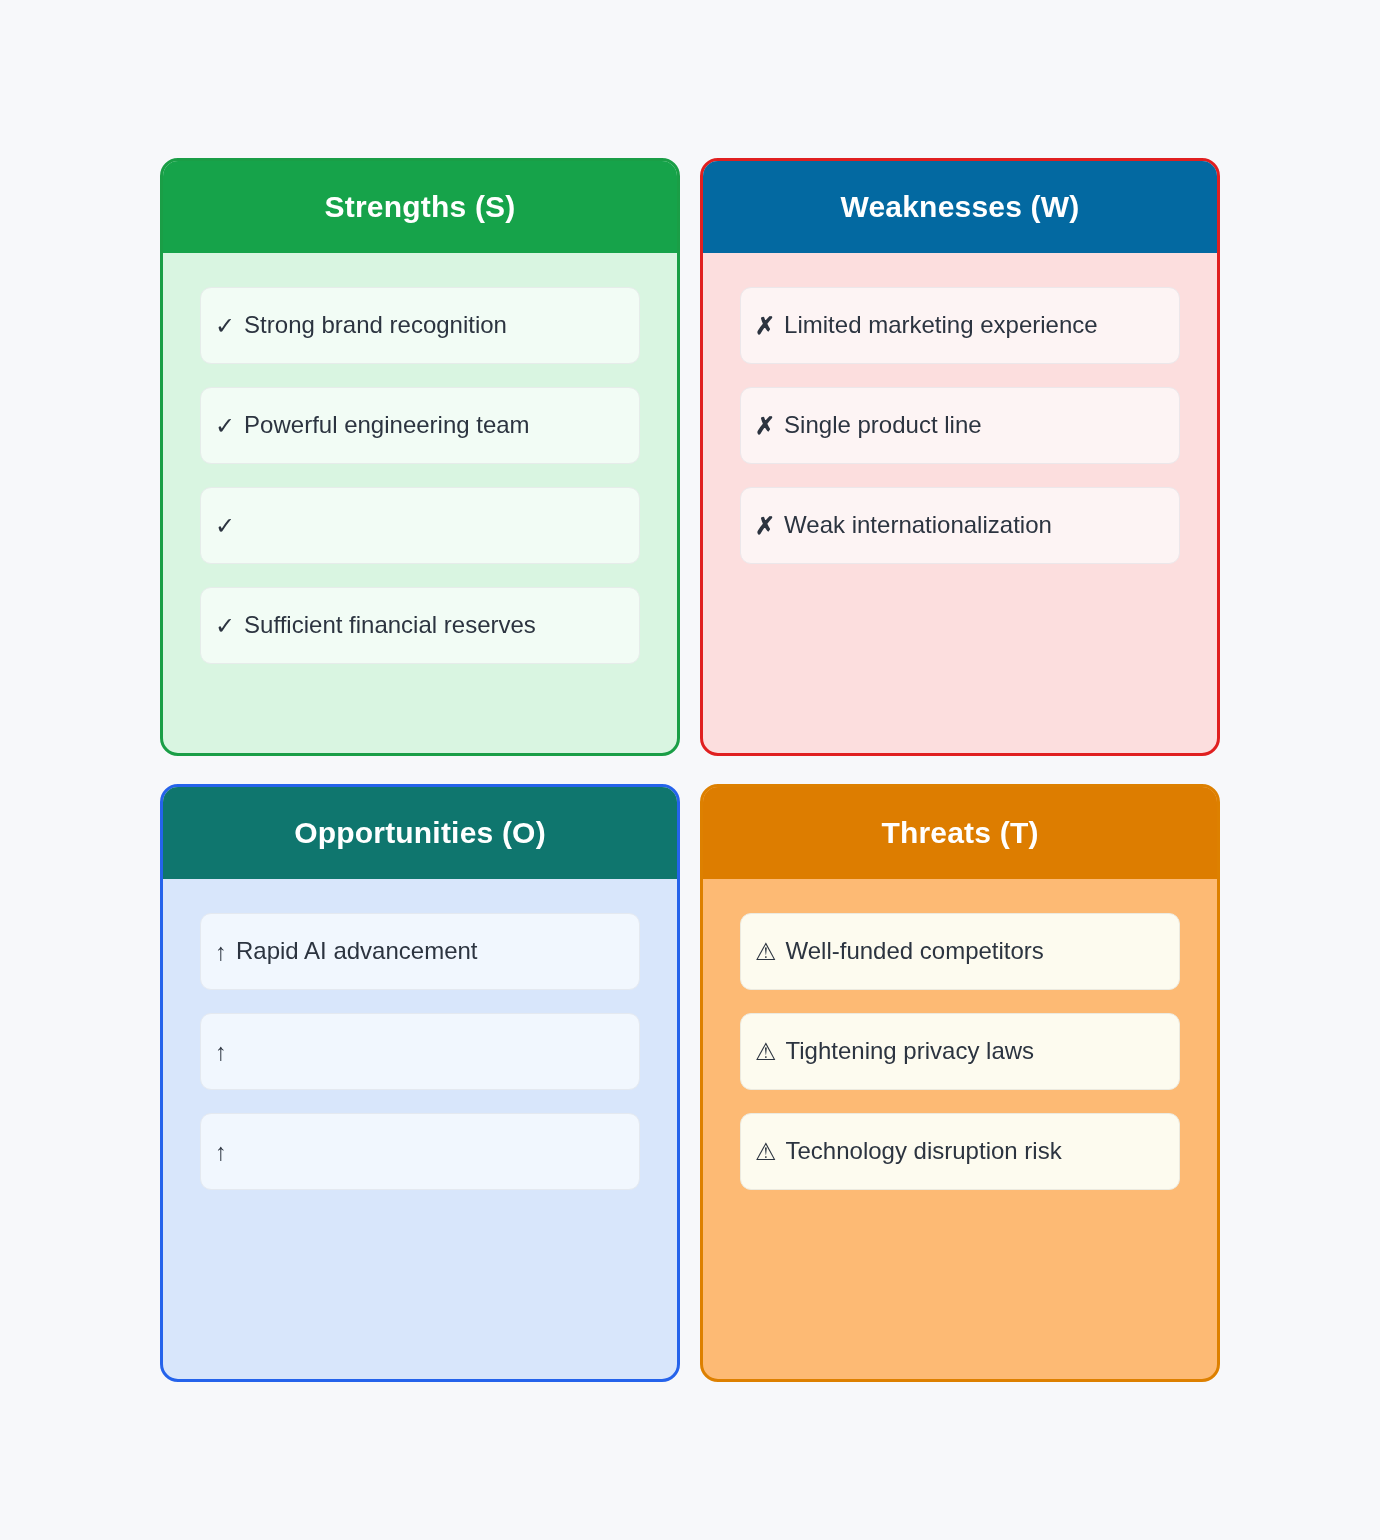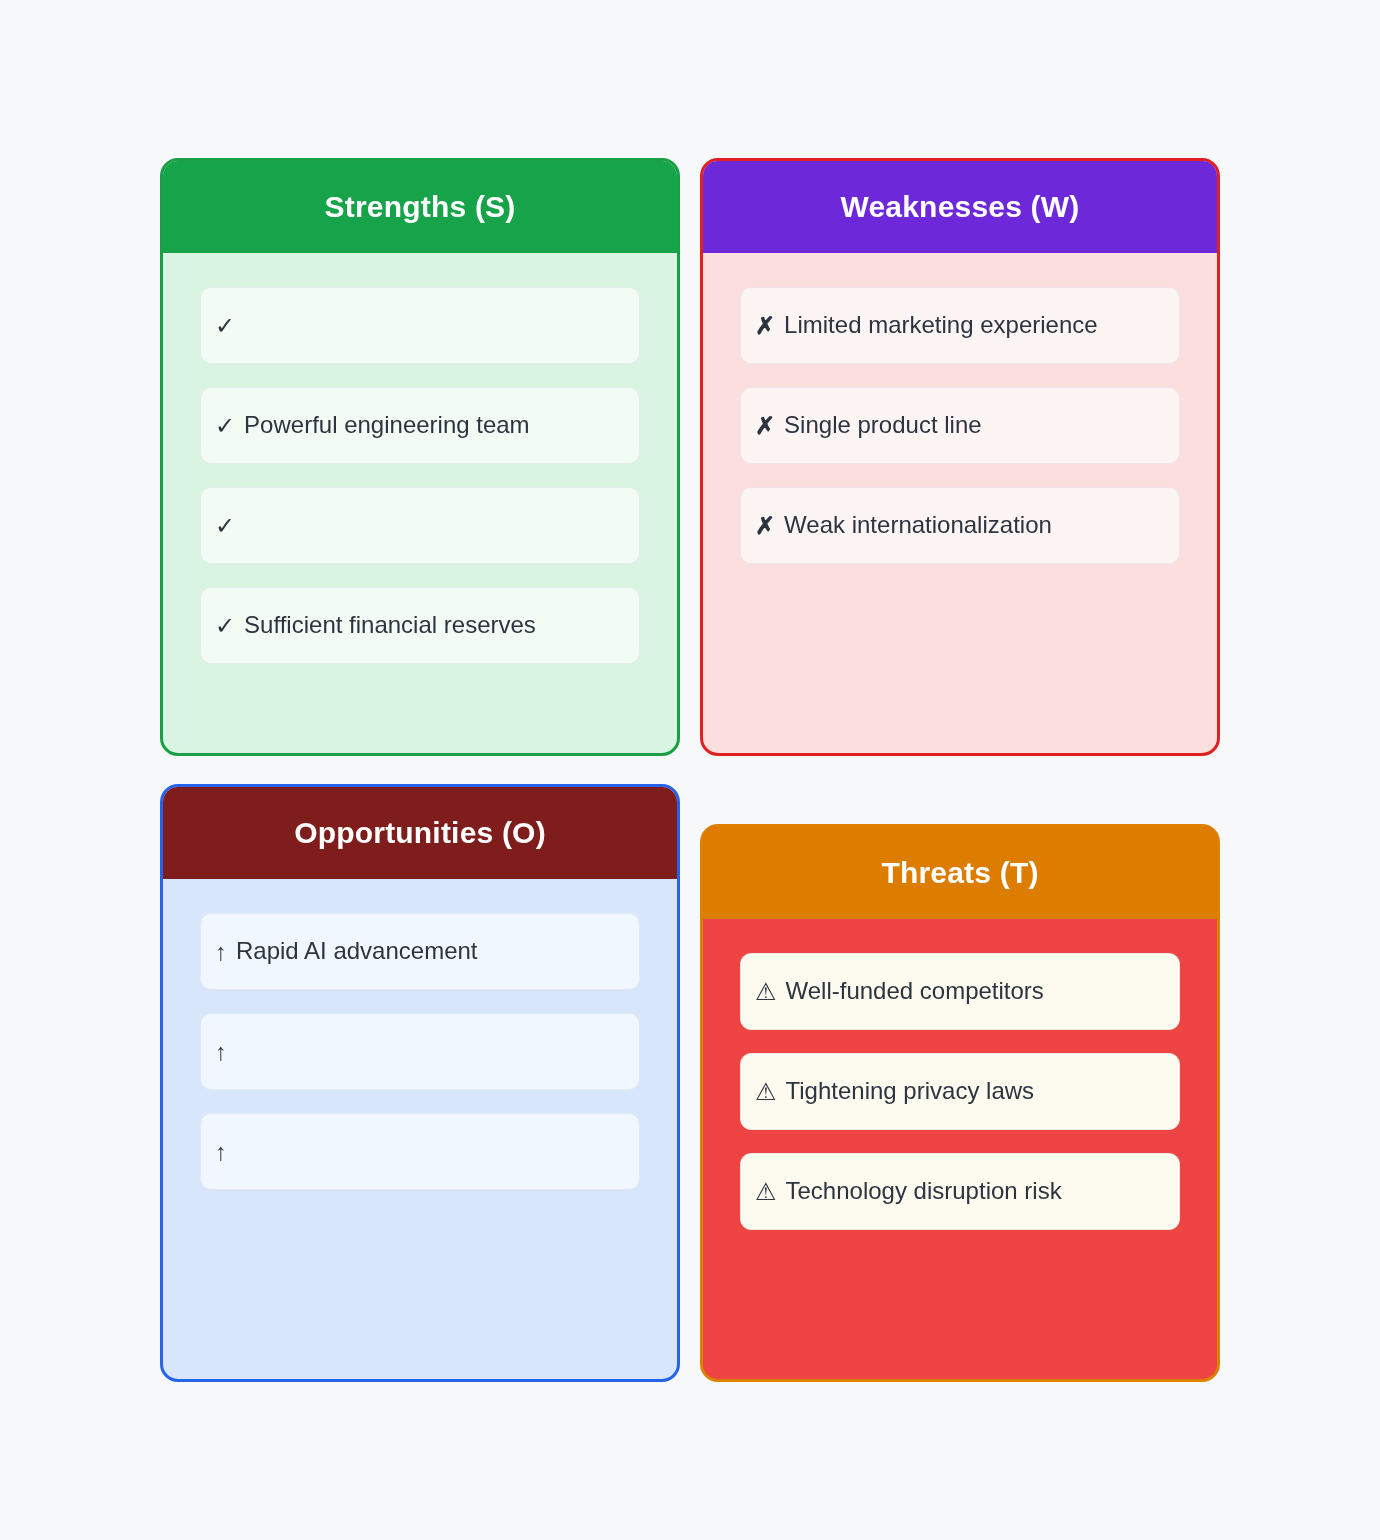--- a/index.html
+++ b/index.html
@@ -90,46 +90,47 @@
     white-space: nowrap;
   }
 
   
   .q-strengths { border-color: #1a9e46; background: #d9f5e1; }
   .q-strengths .quadrant-header { background: #16a34a; }
   .q-strengths .swot-item { background: #f2fcf5; border: 1px solid #e6ecea; }
 
   
   .q-weaknesses { border-color: #e02020; background: #fcdede; }
-  .q-weaknesses .quadrant-header { background: #6d28d9; }
+  .q-weaknesses .quadrant-header { background: #0369a1; }
   .q-weaknesses .swot-item { background: #fdf4f4; border: 1px solid #ece7ea; }
 
   
   .q-opportunities { border-color: #2563eb; background: #d8e6fb; }
-  .q-opportunities .quadrant-header { background: #7f1d1d; }
+  .q-opportunities .quadrant-header { background: #0f766e; }
   .q-opportunities .swot-item { background: #f1f7fe; border: 1px solid #e4e9f0; }
 
   
-  .q-threats { border-color: #dd8000; background: #ef4444; margin-top: 40px; }
+  .q-threats { border-color: #dd8000; background: #fdba74; }
   .q-threats .quadrant-header { background: #dd7d00; }
   .q-threats .swot-item { background: #fdfbef; border: 1px solid #eceae0; }
 </style>
 </head>
 <body>
 
 <div id="swot-canvas">
   <div id="swot-grid">
 
     <section class="quadrant q-strengths">
       <header class="quadrant-header">
         <span>Strengths (S)</span>
       </header>
       <div class="quadrant-body">
         <div class="swot-item">
           <span class="item-icon icon-check">✓</span>
+          <span class="item-label">Strong brand recognition</span>
         </div>
         <div class="swot-item">
           <span class="item-icon icon-check">✓</span>
           <span class="item-label">Powerful engineering team</span>
         </div>
         <div class="swot-item">
           <span class="item-icon icon-check">✓</span>
         </div>
         <div class="swot-item">
           <span class="item-icon icon-check">✓</span>

